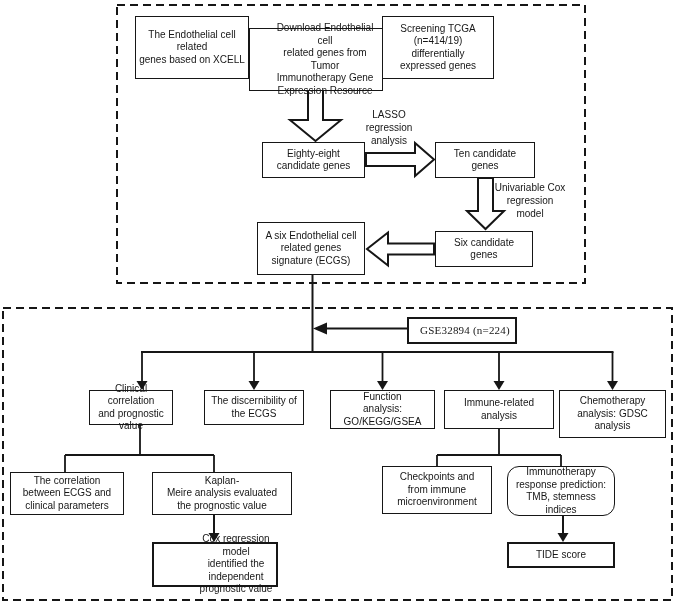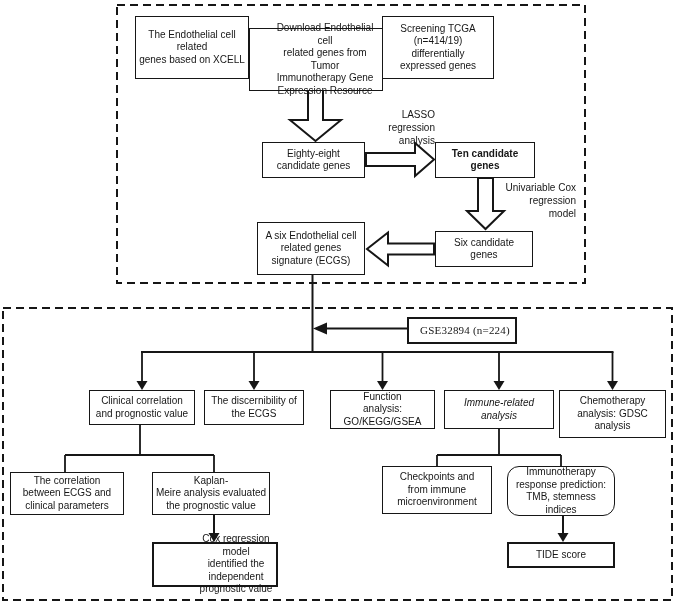--- a/index.html
+++ b/index.html
@@ -10,21 +10,21 @@
   svg.connectors { position:absolute; left:0; top:0; width:676px; height:605px; }
   .node {
     position:absolute; background:#ffffff; border:1.6px solid #161616;
     box-sizing:border-box; display:flex; align-items:center; justify-content:center;
     text-align:center; white-space:pre-line; font-size:10px; line-height:12.5px;
     z-index:2; padding:1px 2px;
   }
   .node.thick { border-width:2px; }
   .node.serif { font-family:"Liberation Serif", serif; font-size:11px; letter-spacing:.2px;padding-left:8px; }
   .flabel {
-    position:absolute; text-align:right; white-space:pre-line;
+    position:absolute; text-align:center; white-space:pre-line;
     font-size:10px; line-height:12.8px; z-index:3; color:#161616;
   }
 </style>
 </head>
 <body>
 
 <div class="canvas">
 
   <svg class="connectors" viewBox="0 0 676 605">
 
@@ -77,54 +77,54 @@
 related genes from Tumor
 Immunotherapy Gene
 Expression Resource</div>
   <div class="node" style="left:382px; top:16px; width:112px; height:63px;">Screening TCGA
 (n=414/19)
 differentially
 expressed genes</div>
 
   <div class="node" style="left:262px; top:142px; width:103px; height:36px;">Eighty-eight
 candidate genes</div>
-  <div class="node" style="left:435px; top:142px; width:100px; height:36px;font-weight:bold;">Ten candidate
+  <div class="node" style="left:435px; top:142px; width:100px; height:36px;">Ten candidate
 genes</div>
   <div class="node" style="left:435px; top:231px; width:98px; height:36px;">Six candidate
 genes</div>
   <div class="node" style="left:257px; top:222px; width:108px; height:53px;">A six Endothelial cell
 related genes
 signature (ECGS)</div>
 
   <div class="flabel" style="left:343px; top:109px; width:92px;">LASSO
 regression
 analysis</div>
   <div class="flabel" style="left:484px; top:182px; width:92px;">Univariable Cox
 regression
 model</div>
 
   <div class="node thick serif" style="left:407px; top:317px; width:110px; height:27px;">GSE32894 (n=224)</div>
 
-  <div class="node" style="left:89px; top:390px; width:106px; height:35px;">Clinical correlation
+  <div class="node" style="left:89px; top:390px; width:84px; height:35px;">Clinical correlation
 and prognostic value</div>
   <div class="node" style="left:204px; top:390px; width:100px; height:35px;">The discernibility of
 the ECGS</div>
   <div class="node" style="left:330px; top:390px; width:105px; height:39px;">Function
 analysis:
 GO/KEGG/GSEA</div>
-  <div class="node" style="left:444px; top:390px; width:110px; height:39px;font-style:italic;">Immune-related
+  <div class="node" style="left:444px; top:390px; width:110px; height:39px;">Immune-related
 analysis</div>
   <div class="node" style="left:559px; top:390px; width:107px; height:48px;">Chemotherapy
 analysis: GDSC
 analysis</div>
 
   <div class="node" style="left:10px; top:472px; width:114px; height:43px;">The correlation
 between ECGS and
 clinical parameters</div>
-  <div class="node" style="left:152px; top:472px; width:118px; height:43px;">Kaplan-
+  <div class="node" style="left:152px; top:472px; width:140px; height:43px;">Kaplan-
 Meire analysis evaluated
 the prognostic value</div>
   <div class="node" style="left:382px; top:466px; width:110px; height:48px;">Checkpoints and
 from immune
 microenvironment</div>
   <div class="node" style="left:507px; top:466px; width:108px; height:50px;border-radius:12px;">Immunotherapy
 response prediction:
 TMB, stemness
 indices</div>
 

